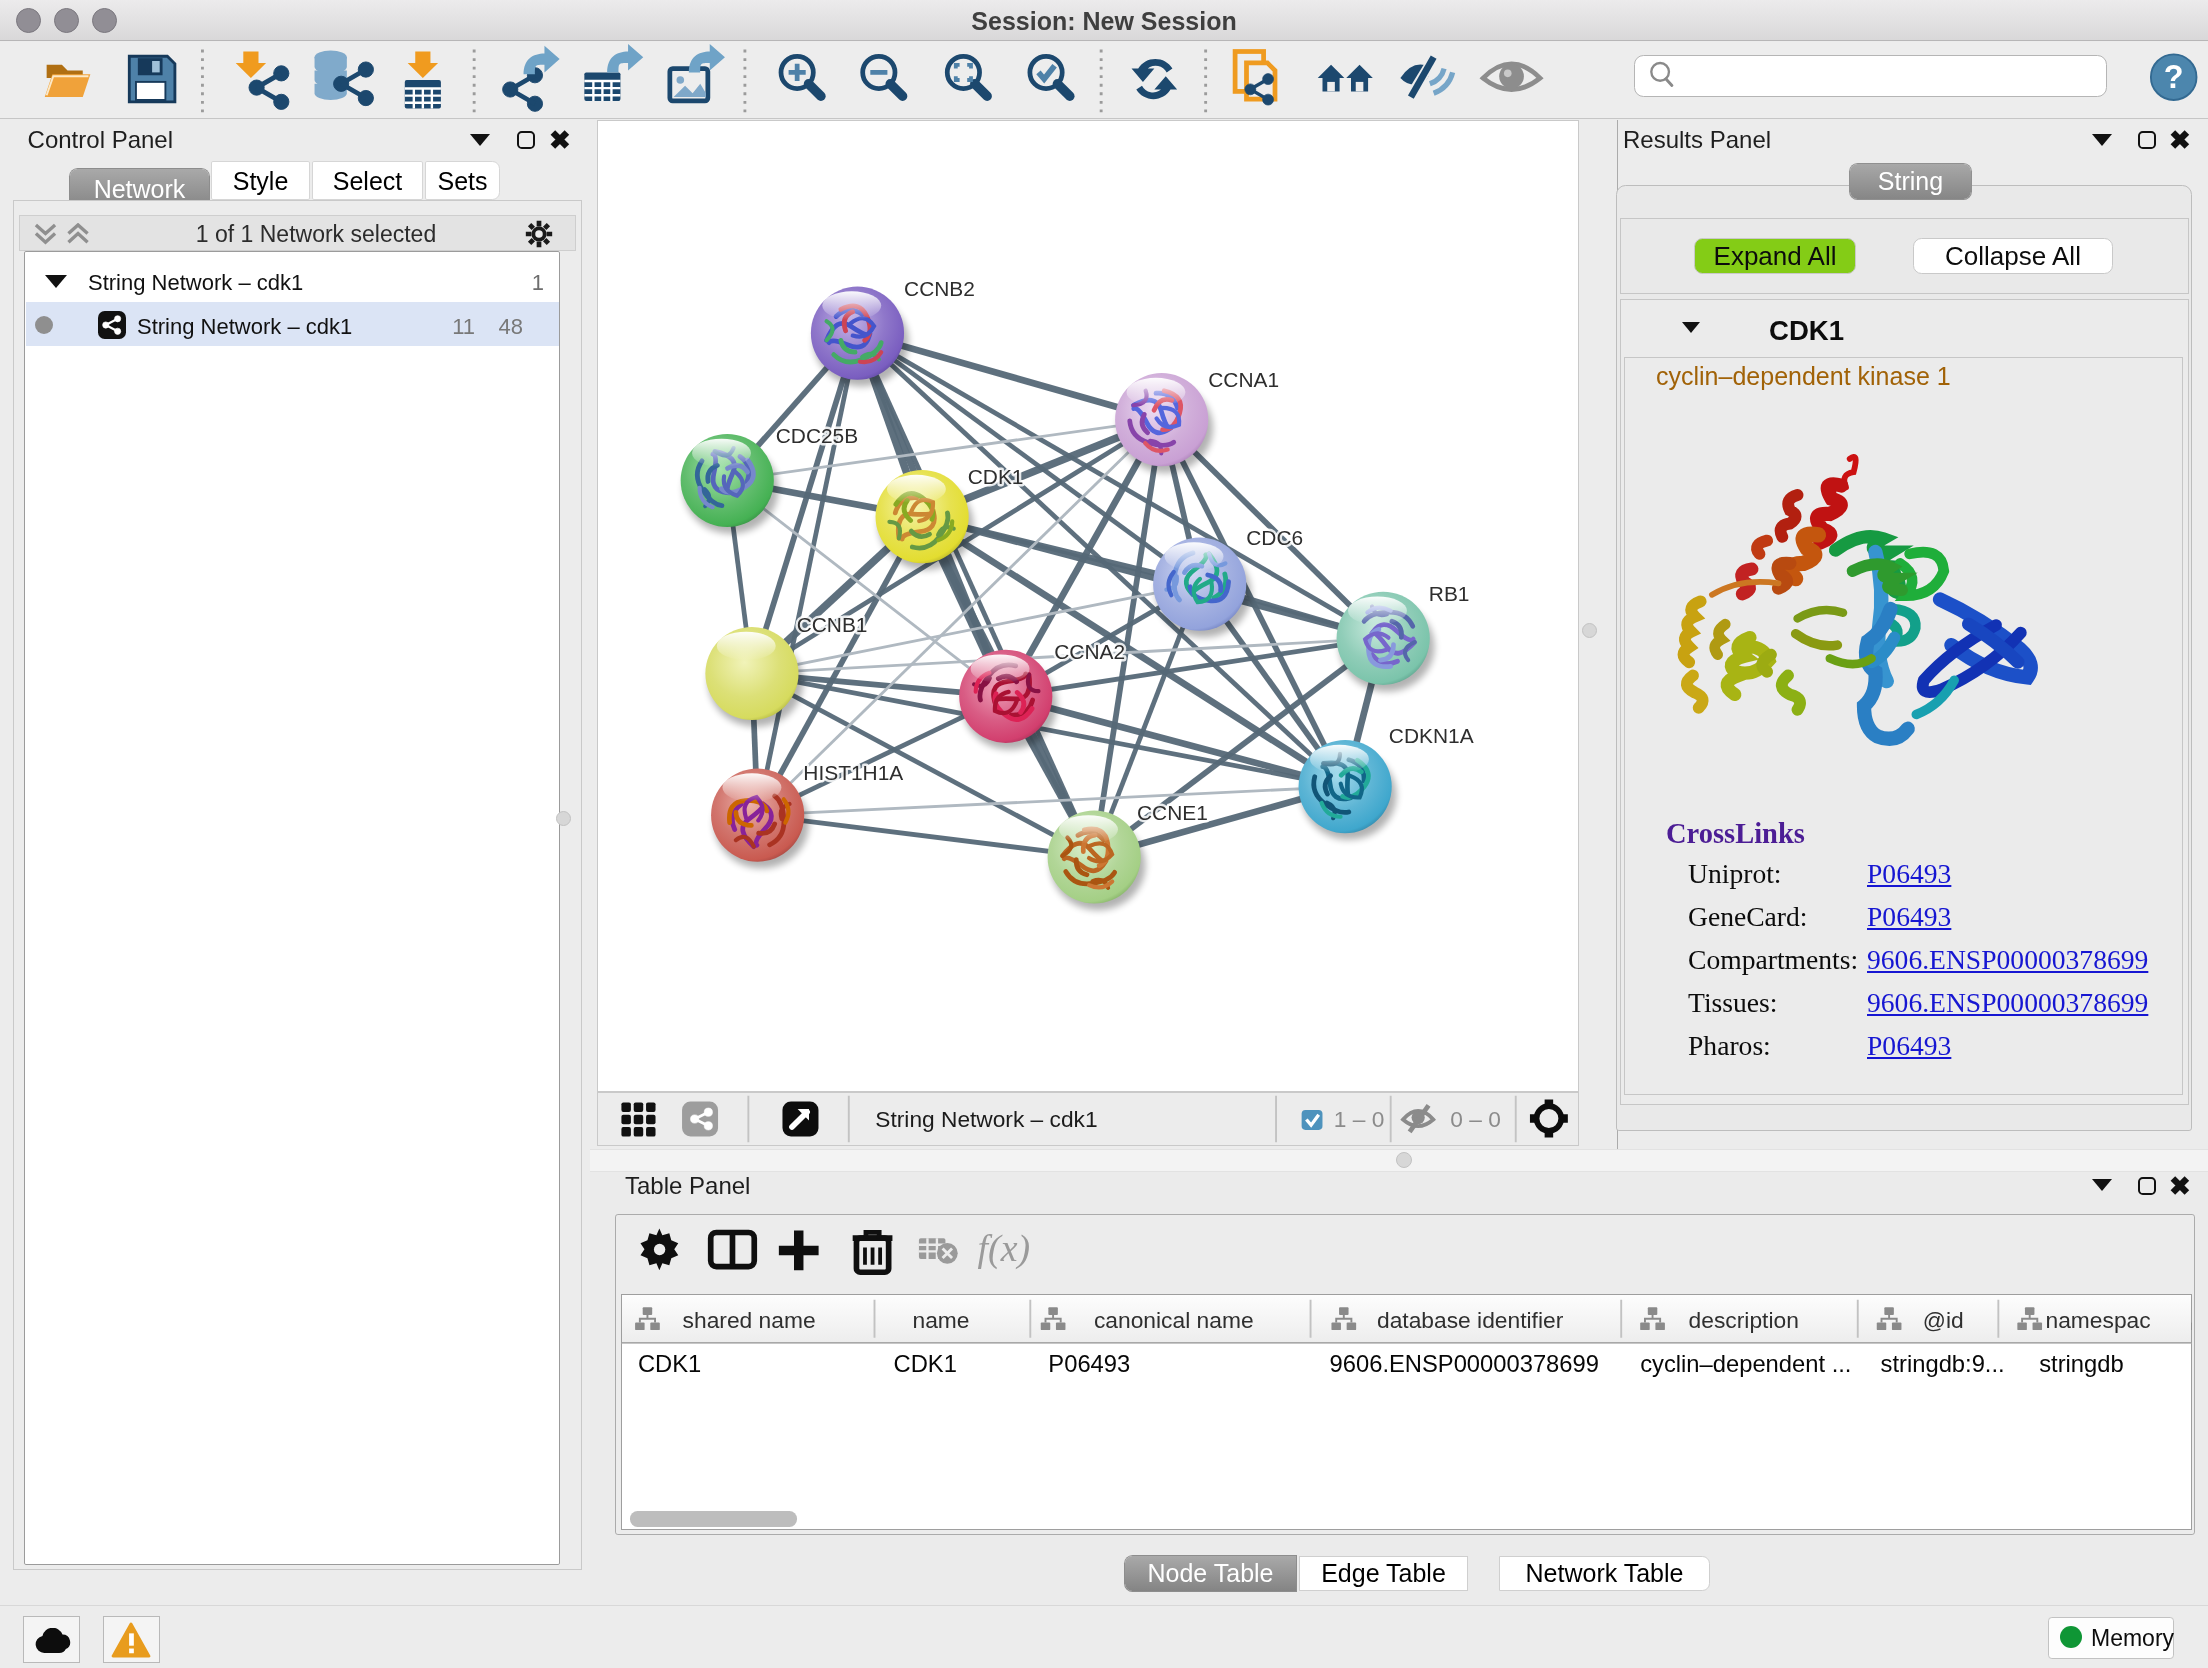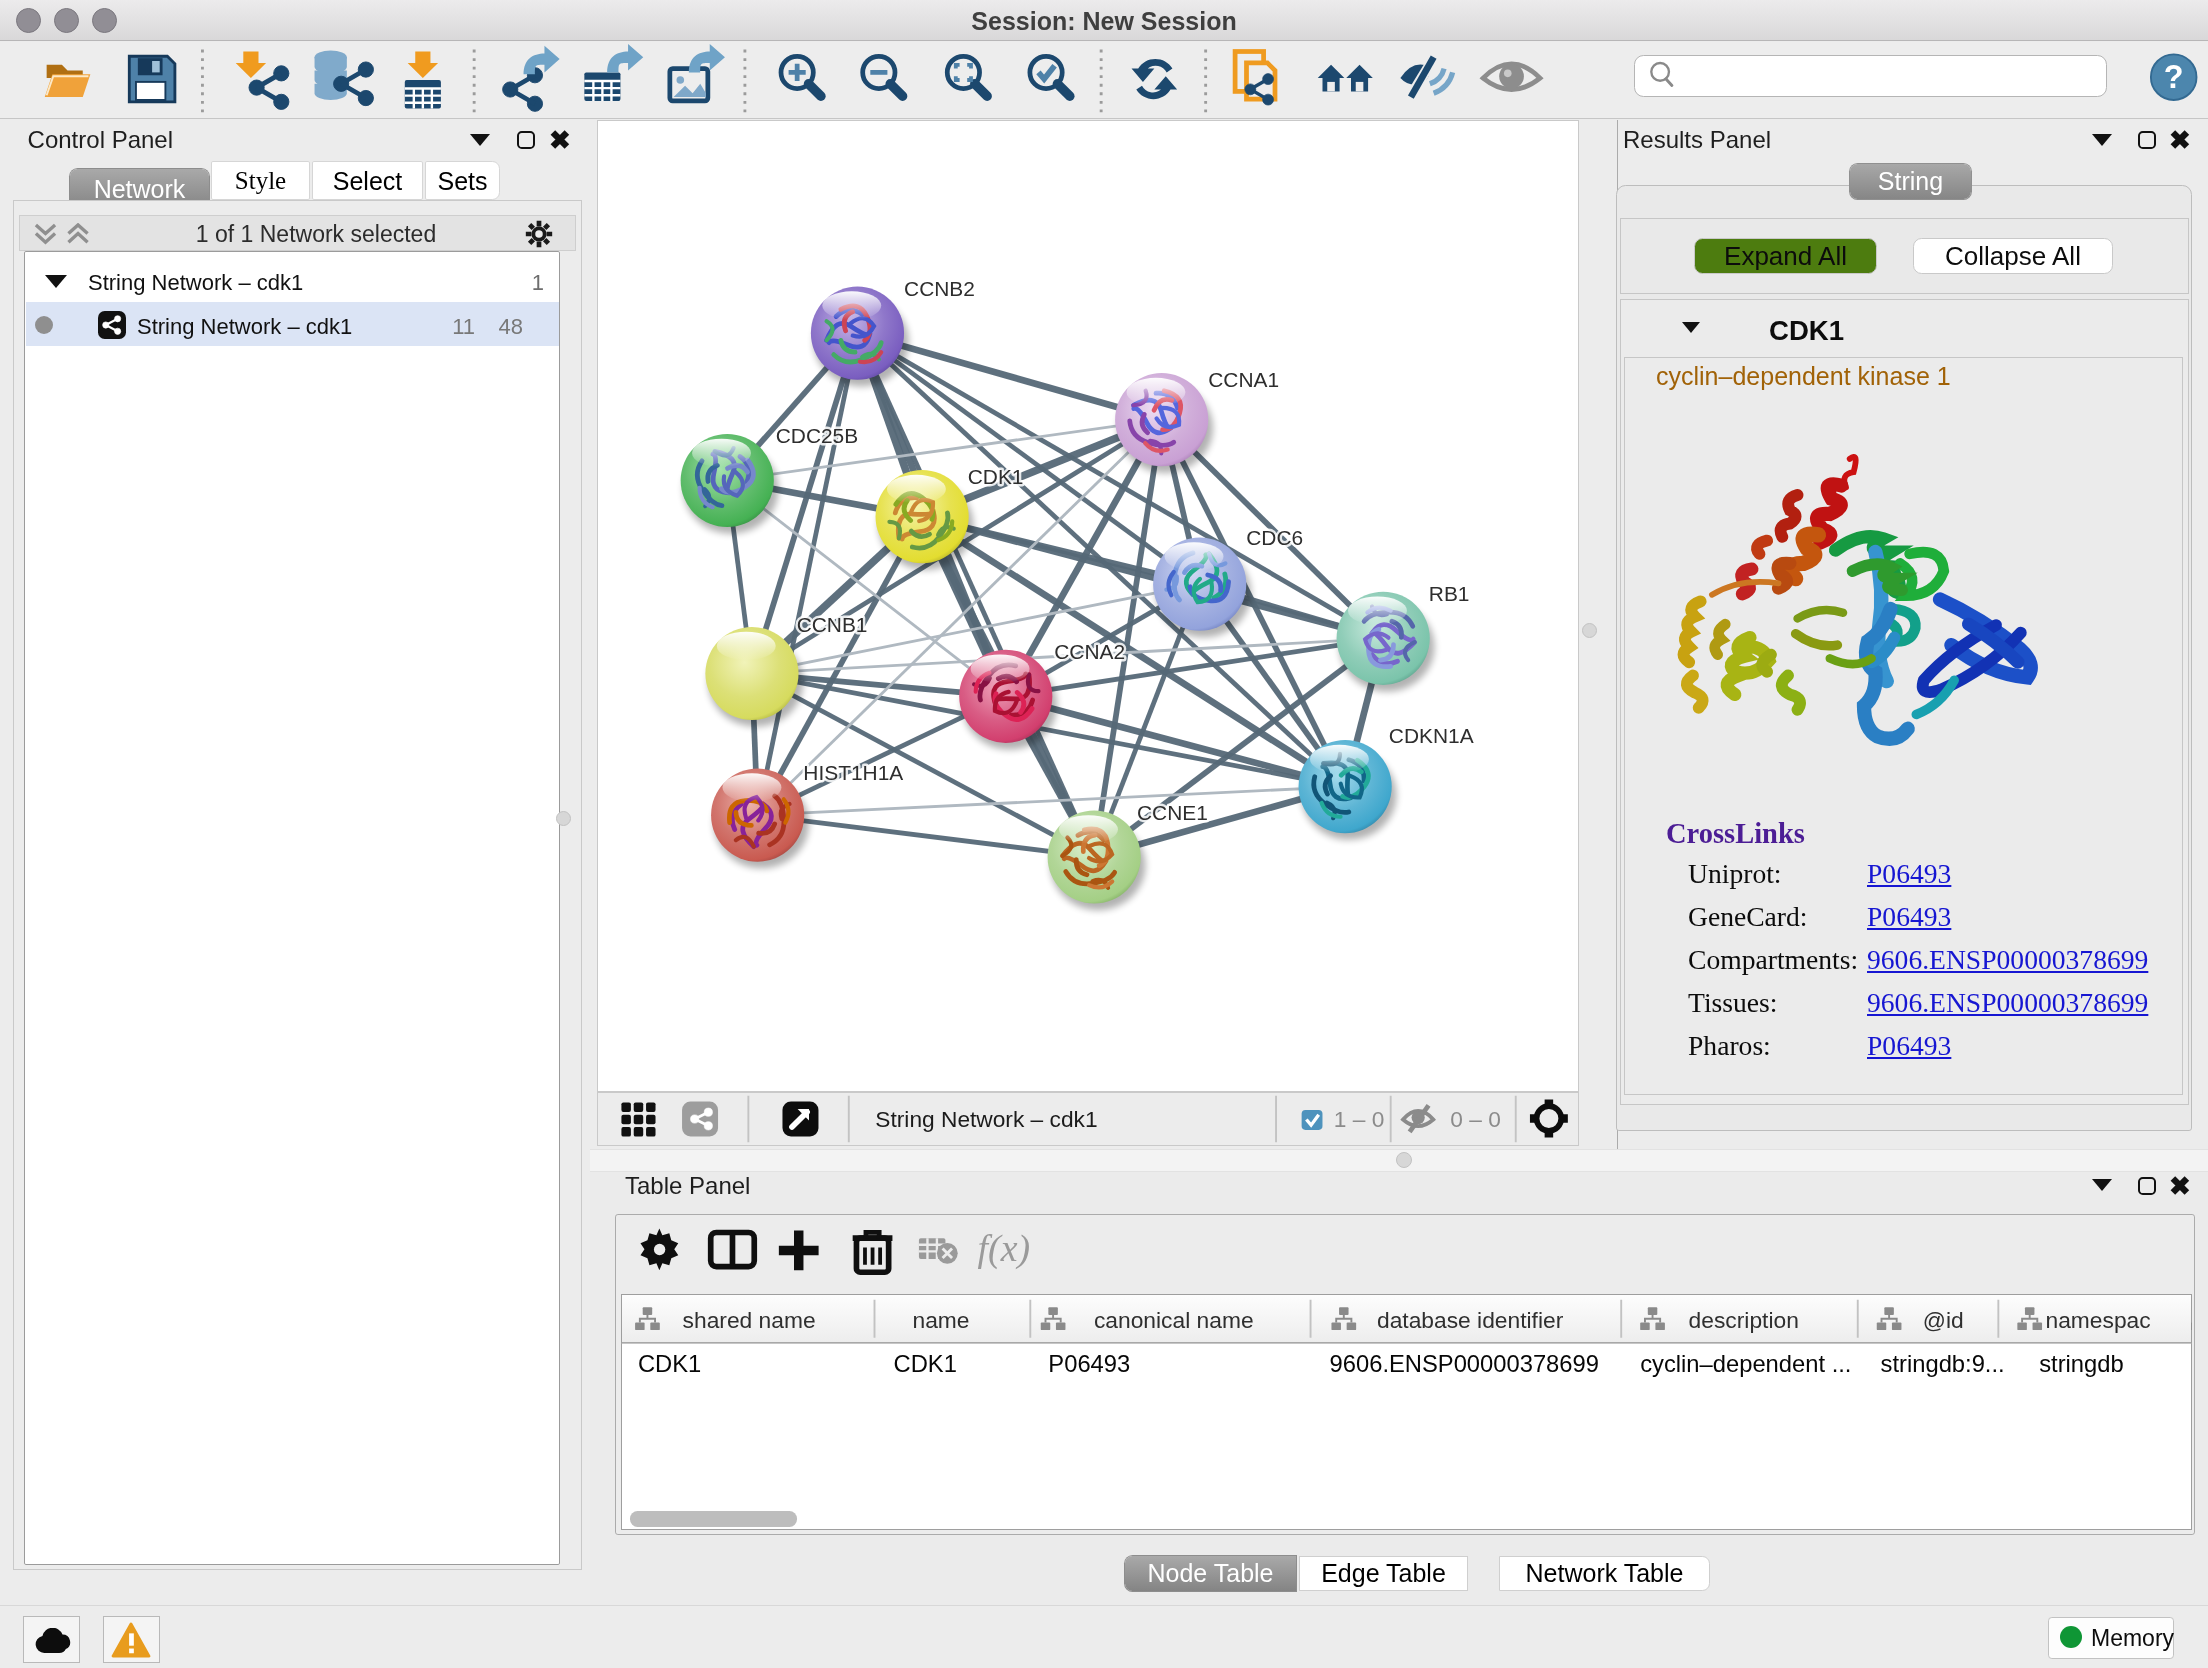--- a/index.html
+++ b/index.html
@@ -182,21 +182,21 @@
     </g>
 </svg>
 
 <div class="abs" style="left:7.6px;top:120px;width:580px;height:1470px;background:#ececec;"></div>
 <div class="abs panel-title" style="left:27.6px;top:126px;">Control Panel</div>
 <div class="abs pc-tri" style="left:470px;top:134px;"></div>
 <div class="abs pc-box" style="left:517px;top:131px;"></div>
 <div class="abs pc-x" style="left:549px;top:131px;">✖</div>
 
 <div class="abs" style="left:70px;top:161px;width:139px;height:40px;border-radius:7.6px;background:linear-gradient(#a9a9a9,#848484);color:#fff;font-size:25px;text-align:center;line-height:40px;box-shadow:0 0 0 1px #8d8d8d;margin-top:8px;">Network</div>
-<div class="abs" style="left:211px;top:161px;width:99px;height:39px;background:#fff;border:1px solid #d6d6d6;border-radius:1.9px;color:#000;font-size:25px;text-align:center;line-height:38px;font-family:Liberation Serif, serif;">Style</div>
+<div class="abs" style="left:211px;top:161px;width:99px;height:39px;background:#fff;border:1px solid #d6d6d6;border-radius:1.9px;color:#000;font-size:25px;text-align:center;line-height:38px;">Style</div>
 <div class="abs" style="left:312px;top:161px;width:111px;height:39px;background:#fff;border:1px solid #d6d6d6;border-radius:1.9px;color:#000;font-size:25px;text-align:center;line-height:38px;">Select</div>
 <div class="abs" style="left:425px;top:161px;width:75px;height:39px;background:#fff;border:1px solid #d6d6d6;border-radius:1.9px 7.6px 7.6px 1.9px;color:#000;font-size:25px;text-align:center;line-height:38px;">Sets</div>
 
 <div class="abs" style="left:13.3px;top:200px;width:569px;height:1370px;border:1.9px solid #c9c9c9;background:#ececec;"></div>
 
 <div class="abs" style="left:19px;top:215px;width:557px;height:36px;background:#e3e3e3;border:1px solid #cecece;"></div>
 <svg class="abs" style="left:34px;top:223px;" width="67" height="23" viewBox="0 0 70 24" fill="none" stroke="#8f8f8f" stroke-width="3.5">
 <path d="M2,2 l10,9 10,-9 M2,11 l10,9 10,-9"></path>
     <path d="M36,11 l10,-9 10,9 M36,20 l10,-9 10,9"></path>
 </svg>
@@ -511,21 +511,21 @@
 <div class="abs" style="left:1617px;top:120px;width:592px;height:1029px;background:#ececec;border-left:1.9px solid #ababab;"></div>
 <div class="abs panel-title" style="left:1623px;top:126px;">Results Panel</div>
 <div class="abs pc-tri" style="left:2092px;top:134px;"></div>
 <div class="abs pc-box" style="left:2138px;top:131px;"></div>
 <div class="abs pc-x" style="left:2169px;top:131px;">✖</div>
 
 <div class="abs" style="left:1616px;top:185px;width:576px;height:946px;background:#e9e9e9;border:1.9px solid #bdbdbd;border-radius:9.5px 9.5px 2.9px 2.9px;"></div>
 <div class="abs" style="left:1850px;top:164px;width:121px;height:35px;border-radius:7.6px;background:linear-gradient(#a8a8a8,#868686);box-shadow:0 0 0 1px #909090;color:#fff;font-size:25px;text-align:center;line-height:35px;">String</div>
 
 <div class="abs" style="left:1620px;top:218px;width:569px;height:76px;background:#e9e9e9;border:1.9px solid #c6c6c6;"></div>
-<div class="abs" style="left:1694px;top:238px;width:183px;height:36px;background:#4d7c0f;border:1px solid #c9c9c9;border-radius:8.6px;font-size:26px;color:#0c0c0c;text-align:center;line-height:34px;">Expand All</div>
+<div class="abs" style="left:1694px;top:238px;width:162px;height:36px;background:#84cc16;border:1px solid #c9c9c9;border-radius:8.6px;font-size:26px;color:#0c0c0c;text-align:center;line-height:34px;">Expand All</div>
 <div class="abs" style="left:1913px;top:238px;width:200px;height:36px;background:#fff;border:1px solid #c9c9c9;border-radius:8.6px;font-size:26px;color:#0c0c0c;text-align:center;line-height:34px;">Collapse All</div>
 
 <div class="abs" style="left:1620px;top:299px;width:569px;height:806px;background:#ebebeb;border:1.9px solid #c6c6c6;"></div>
 <div class="abs pc-tri" style="left:1682px;top:322px;border-left-width:9.5px;border-right-width:9.5px;border-top-width:11.4px;"></div>
 <div class="abs" style="left:1769px;top:315px;font-size:27.6px;font-weight:bold;color:#0c0c0c;">CDK1</div>
 <div class="abs" style="left:1624px;top:357px;width:559px;height:738px;background:#ebebeb;border:1px solid #c6c6c6;"></div>
 <div class="abs" style="left:1656px;top:362px;font-size:25px;color:#a16207;">cyclin–dependent kinase 1</div>
 
 <svg class="abs" style="left:1655px;top:438px;" width="399" height="342" viewBox="0 0 420 360" fill="none" stroke-linecap="round">
 <path d="M205,22 q10,-8 4,14 q-14,2 -8,16" stroke="#cc1111" stroke-width="6.2"></path>

